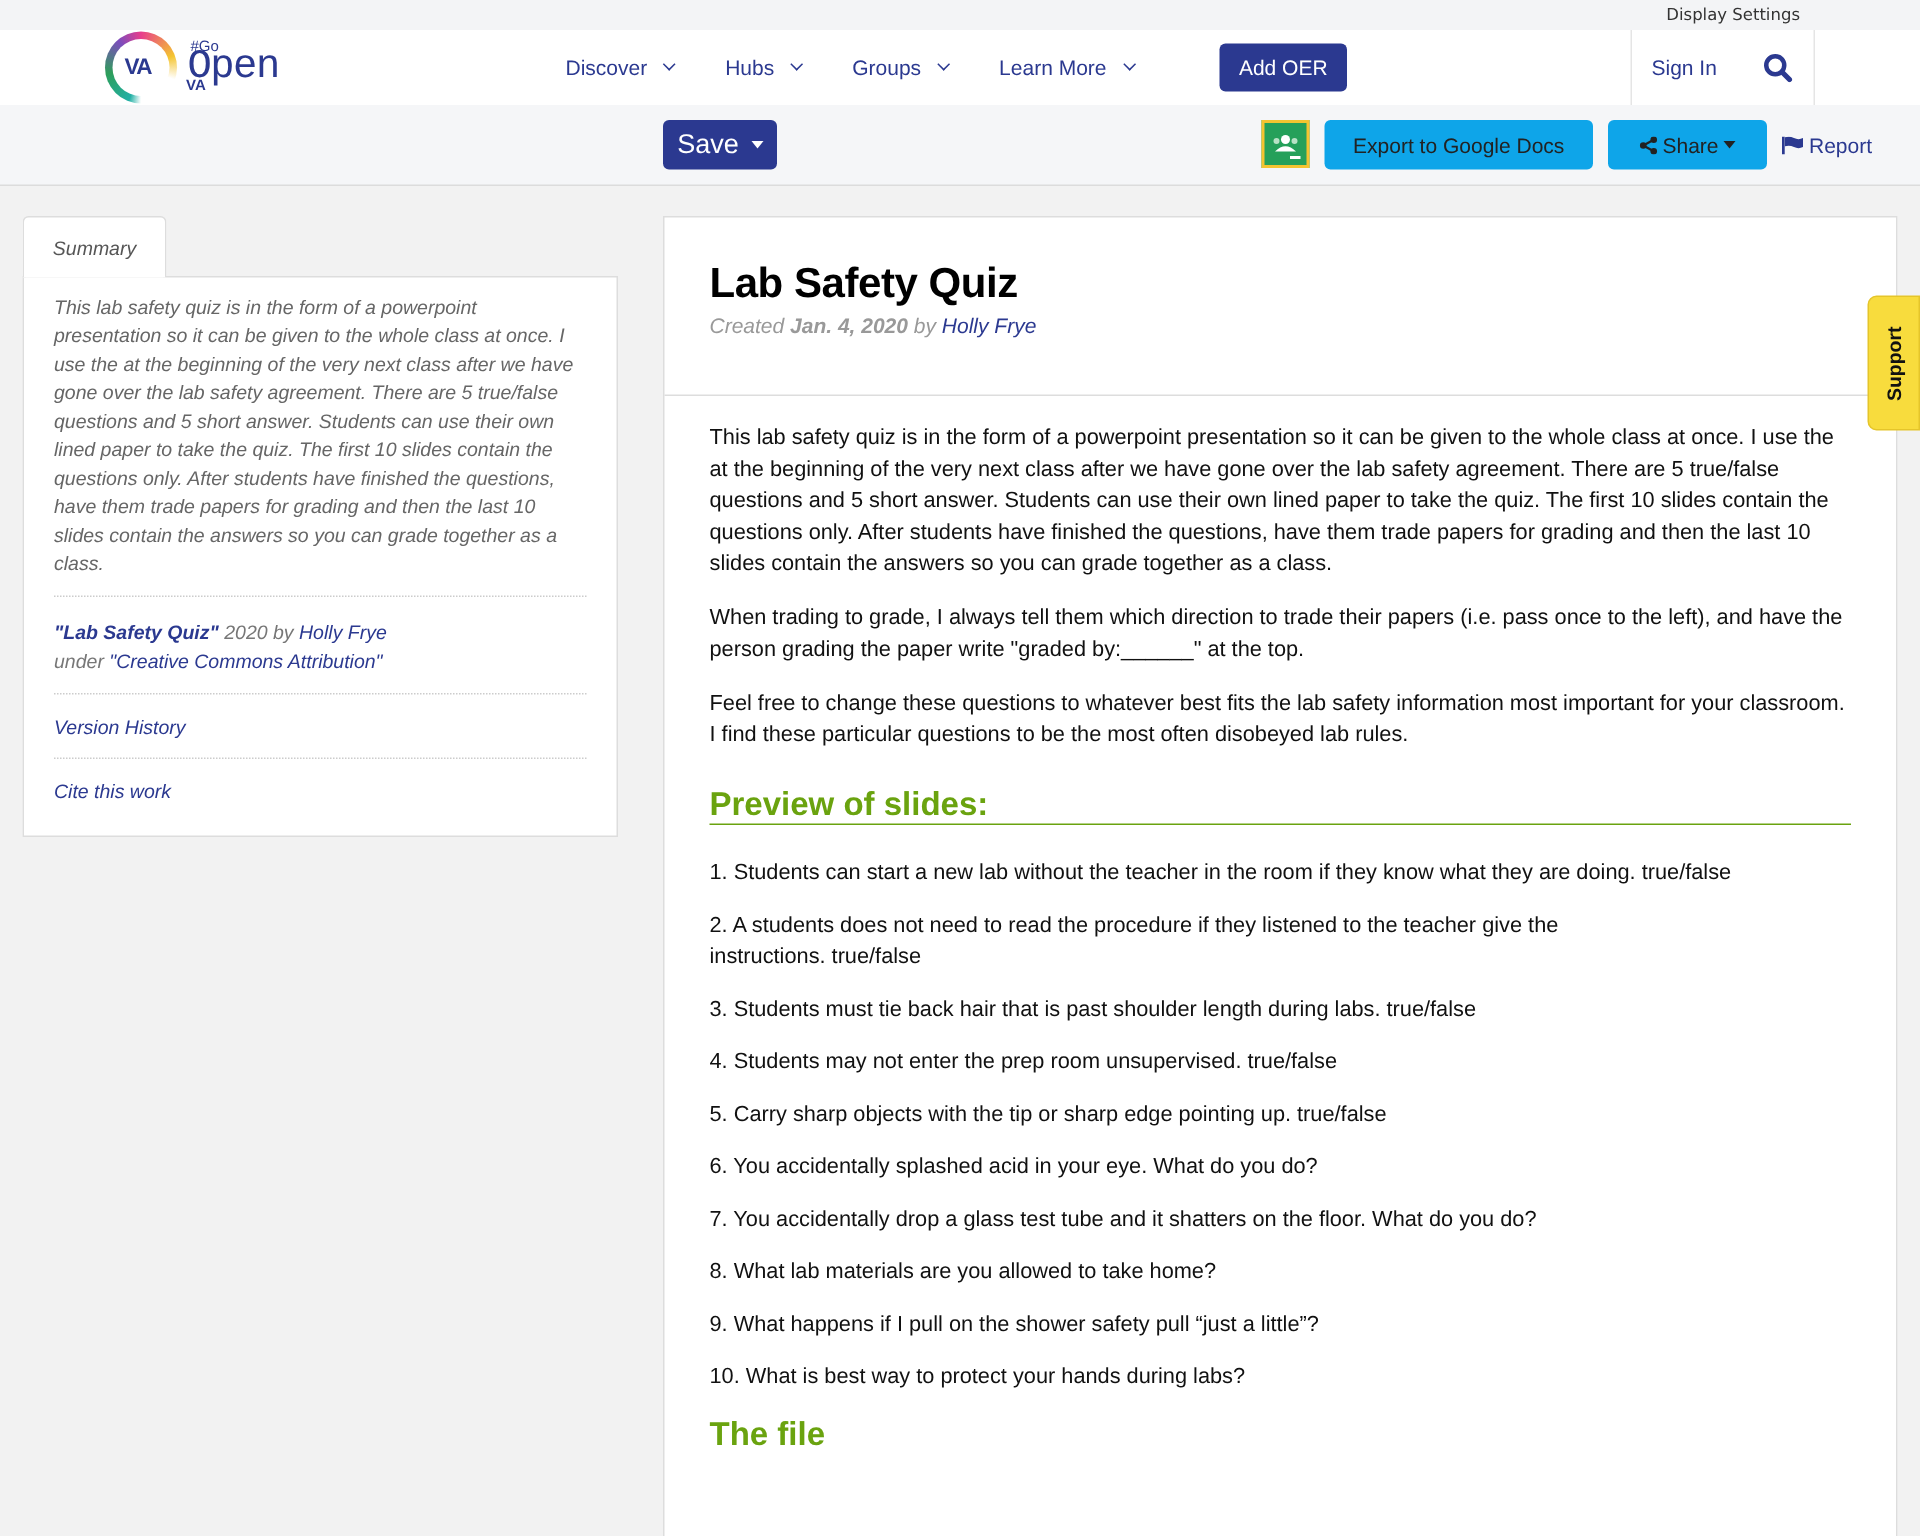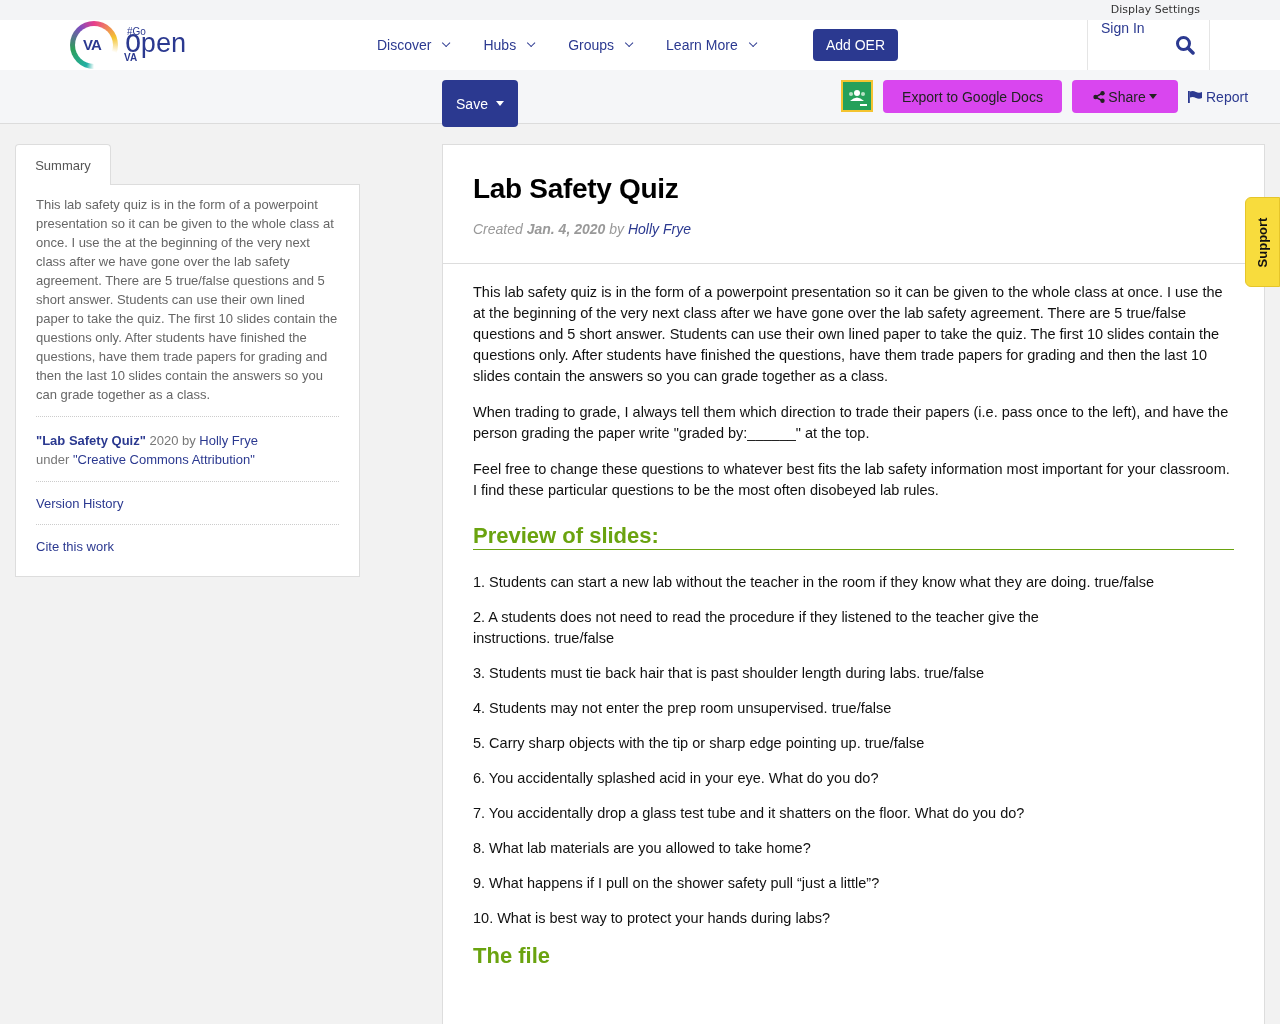--- a/index.html
+++ b/index.html
@@ -19,53 +19,53 @@
   .logo .circle-inner { position: absolute; left: 5px; top: 6px; width: 38px; height: 38px; border-radius: 50%; background: #fff; }
   .logo .va { position: absolute; left: 13px; top: 16px; font-size: 15px; font-weight: bold; color: #2b3990; letter-spacing: -1px; font-family: "Liberation Sans", sans-serif; }
   .logo .go { position: absolute; left: 57px; top: 6px; font-size: 10px; color: #2b3990; font-family: "Liberation Sans", sans-serif; }
   .logo .open { position: absolute; left: 55px; top: 10px; font-size: 27px; color: #2b3990; font-family: Liberation Mono, monospace; letter-spacing: -1px; }
   .logo .va2 { position: absolute; left: 54px; top: 32px; font-size: 10px; font-weight: bold; color: #2b3990; font-family: "Liberation Sans", sans-serif; }
 
   .main-nav { position: absolute; left: 377px; top: 0; height: 50px; display: flex; align-items: center; }
   .nav-item { display: flex; align-items: center; color: #2b3990; font-size: 14px; margin-right: 36px; cursor: pointer; font-family: "Liberation Sans", sans-serif; }
   .nav-item .chev { margin-left: 10px; width: 6px; height: 6px; border-right: 1.6px solid #2b3990; border-bottom: 1.6px solid #2b3990; transform: rotate(45deg) translateY(-3px); }
   .btn-add-oer { position: absolute; left: 813px; top: 9px; height: 32px; width: 85px; background: #2b3990; color: #fff; font-size: 14px; border-radius: 4px; display: flex; align-items: center; justify-content: center; font-family: "Liberation Sans", sans-serif; cursor: pointer; }
-  .auth-box { position: absolute; left: 1087px; top: 0; width: 123px; height: 50px; border-left: 1px solid #e5e5e5; border-right: 1px solid #e5e5e5; display: flex; }
+  .auth-box { position: absolute; left: 1087px; top: 0; width: 123px; height: 50px; border-left: 1px solid #e5e5e5; border-right: 1px solid #e5e5e5; display: flex; align-items: center; }
   .sign-in { margin-left: 13px; color: #2b3990; font-size: 14px; cursor: pointer; font-family: "Liberation Sans", sans-serif; }
   .search-icon { position: absolute; left: 87px; top: 15px; width: 20px; height: 20px; cursor: pointer; }
 
   
   .action-bar { height: 54px; background: #f5f6f8; border-bottom: 1px solid #dcdcdc; position: relative; }
-  .btn-save { position: absolute; left: 442px; top: 10px; width: 76px; height: 47px; background: #2b3990; color: #fff; border-radius: 4px; font-size: 14px; display: flex; align-items: center; justify-content: center; cursor: pointer; font-family: "Liberation Sans", sans-serif; }
+  .btn-save { position: absolute; left: 442px; top: 10px; width: 76px; height: 33px; background: #2b3990; color: #fff; border-radius: 4px; font-size: 18px; display: flex; align-items: center; justify-content: center; cursor: pointer; font-family: "Liberation Sans", sans-serif; }
   .caret { display: inline-block; width: 0; height: 0; border-left: 4px solid transparent; border-right: 4px solid transparent; border-top: 5px solid currentColor; margin-left: 8px; }
   .classroom-btn { position: absolute; left: 841px; top: 10px; width: 32px; height: 32px; border: 2px solid #f4c430; background: #25a05a; cursor: pointer; }
-  .btn-yellow { position: absolute; top: 10px; height: 33px; background: #d946ef; color: #222; border-radius: 4px; font-size: 14px; display: flex; align-items: center; justify-content: center; cursor: pointer; font-family: "Liberation Sans", sans-serif; }
+  .btn-yellow { position: absolute; top: 10px; height: 33px; background: #0ea5e9; color: #222; border-radius: 4px; font-size: 14px; display: flex; align-items: center; justify-content: center; cursor: pointer; font-family: "Liberation Sans", sans-serif; }
   .btn-export { left: 883px; width: 179px; }
   .btn-share { left: 1072px; width: 106px; }
   .report-link { position: absolute; left: 1188px; top: 10px; height: 33px; display: flex; align-items: center; color: #2b3990; font-size: 14px; cursor: pointer; font-family: "Liberation Sans", sans-serif; }
 
   
-  .sidebar { position: absolute; left: 15px; top: 144px; width: 345px; }
+  .sidebar { position: absolute; left: 15px; top: 144px; width: 397px; font-style: italic; }
   .tabs { height: 40px; position: relative; }
   .tab { position: absolute; top: 0; height: 40px; font-size: 13px; display: flex; align-items: center; justify-content: center; cursor: pointer; font-family: "Liberation Sans", sans-serif; }
   .tab-summary { left: 0; width: 96px; background: #fff; border: 1px solid #ddd; border-bottom: none; border-radius: 4px 4px 0 0; color: #555; height: 41px; z-index: 2; }
   .tab-toc { left: 96px; width: 148px; color: #2b3990; }
   .sidebar-panel { background: #fff; border: 1px solid #ddd; padding: 10px 20px 22px 20px; }
   .summary-text { font-size: 13px; line-height: 19px; color: #666; font-family: "Liberation Sans", sans-serif; padding-bottom: 12px; border-bottom: 1px dotted #ccc; }
   .attribution { font-size: 13px; line-height: 19px; color: #777; padding: 14px 0 12px; border-bottom: 1px dotted #ccc; font-family: "Liberation Sans", sans-serif; }
   .attribution .title { color: #2b3990; font-weight: bold; }
   .attribution a { color: #2b3990; }
   .side-link { display: block; font-size: 13px; color: #2b3990; padding: 14px 0 13px; border-bottom: 1px dotted #ccc; font-family: "Liberation Sans", sans-serif; cursor: pointer; }
   .side-link:last-child { border-bottom: none; padding-bottom: 0; }
 
   
   .content { position: absolute; left: 442px; top: 144px; width: 823px; height: 900px; background: #fff; border: 1px solid #ddd; }
   .content-head { height: 119px; border-bottom: 1px solid #ddd; padding: 28px 30px 0 30px; }
   .page-title { font-size: 28px; font-weight: bold; color: #000; font-family: "Liberation Sans", sans-serif; letter-spacing: -0.3px; }
-  .byline { font-size: 14px; font-style: italic; color: #999; margin-top: 16px; font-family: "Liberation Sans", sans-serif; }
+  .byline { font-size: 14px; font-style: italic; color: #999; margin-top: 4px; font-family: "Liberation Sans", sans-serif; }
   .byline b { color: #999; }
   .byline a { color: #2b3990; }
   .content-body { padding: 18px 30px 0 30px; }
   .section-h { font-size: 22px; color: #6aa30f; border-bottom: 1.5px solid #6aa30f; padding-bottom: 0; line-height: 26px; margin-bottom: 22px; font-family: "Liberation Sans", sans-serif; }
   .para { font-size: 14.5px; line-height: 21px; color: #111; margin-bottom: 15px; font-family: "Liberation Sans", sans-serif; }
   .slide-item { font-size: 14.5px; line-height: 21px; color: #111; margin-bottom: 14px; font-family: "Liberation Sans", sans-serif; }
   .section-h.mt { margin-top: 26px; }
 
   
   .support-tab { position: absolute; left: 1245px; top: 197px; width: 35px; height: 90px; background: #f8dc3d; border-radius: 6px 0 0 6px; border: 1px solid #e5c52a; display: flex; align-items: center; justify-content: center; cursor: pointer; }

